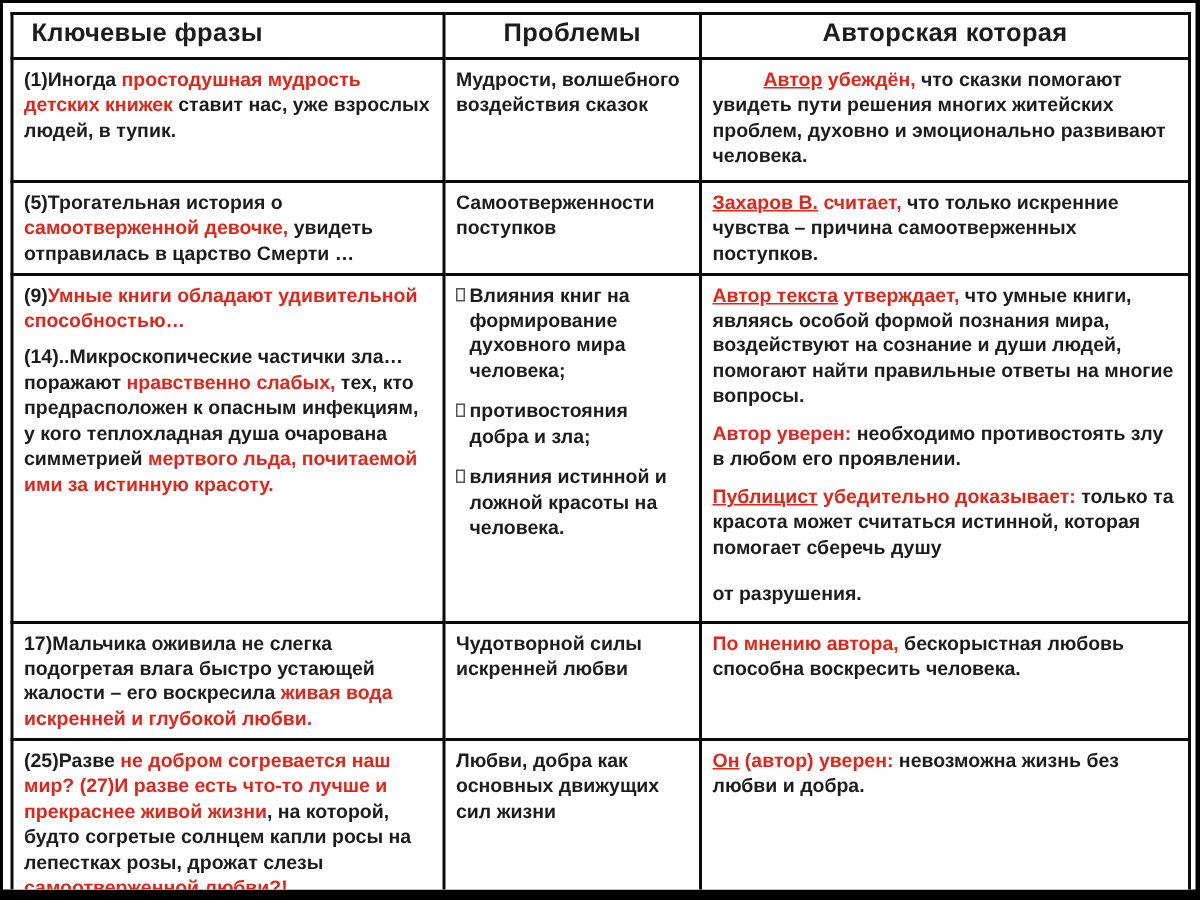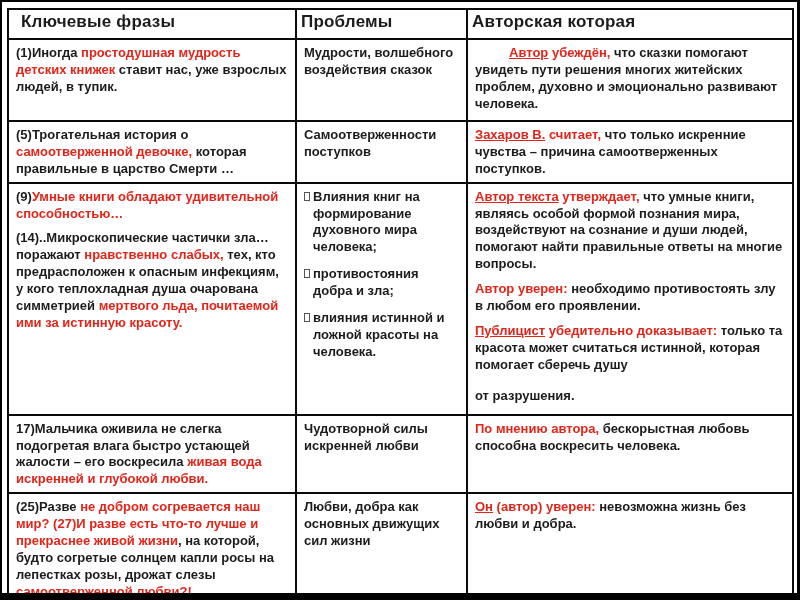--- a/index.html
+++ b/index.html
@@ -17,21 +17,21 @@
   }
   table.grid {
     position: absolute; left: 5px; top: 6px;
     width: 785px; height: 578px;
     border-collapse: collapse; table-layout: fixed;
     background: #fff;
   }
   th, td { border: 2px solid #0a0a0a; vertical-align: top; }
   th {
     height: 30px; font-size: 17px; font-weight: bold;
-    color: var(--text, #1c1c1c); text-align: left; padding: 2px 4px;
+    color: var(--text, #1c1c1c); text-align: center; padding: 2px 4px;
     letter-spacing: .2px;
   }
   th.first { text-align: left; padding-left: 12px; }
   td {
     font-size: 13px; font-weight: 700; color: var(--text, #1c1c1c);
     line-height: 1.3; padding: 5px 7px 4px 7px;
   }
   td.position-cell-td { padding-right: 9px; }
   tbody tr:nth-child(1) { height: 82px; }
   tbody tr:nth-child(2) { height: 53px; }
@@ -73,21 +73,21 @@
           </td>
           <td>
             <div class="par"><span><span>Мудрости, волшебного воздействия сказок</span></span></div>
           </td>
           <td class="position-cell-td">
             <div class="par indent"><span><span class="red ul">Автор</span><span class="red"> убеждён,</span><span> что сказки помогают увидеть пути решения многих житейских проблем,  духовно и эмоционально развивают человека.</span></span></div>
           </td>
         </tr>
         <tr>
           <td>
-            <div class="par"><span><span> (5)Трогательная история о </span><span class="red">самоотверженной девочке,</span><span> которая правильные в царство Смерти …</span></span></div>
+            <div class="par"><span><span> (5)Трогательная история о </span><span class="red">самоотверженной девочке,</span><span> увидеть отправилась в царство Смерти …</span></span></div>
           </td>
           <td>
             <div class="par"><span><span>Самоотверженности поступков</span></span></div>
           </td>
           <td class="position-cell-td">
             <div class="par"><span><span class="red ul">Захаров В.</span><span class="red"> считает,</span><span> что только искренние чувства – причина самоотверженных поступков.</span></span></div>
           </td>
         </tr>
         <tr>
           <td>

